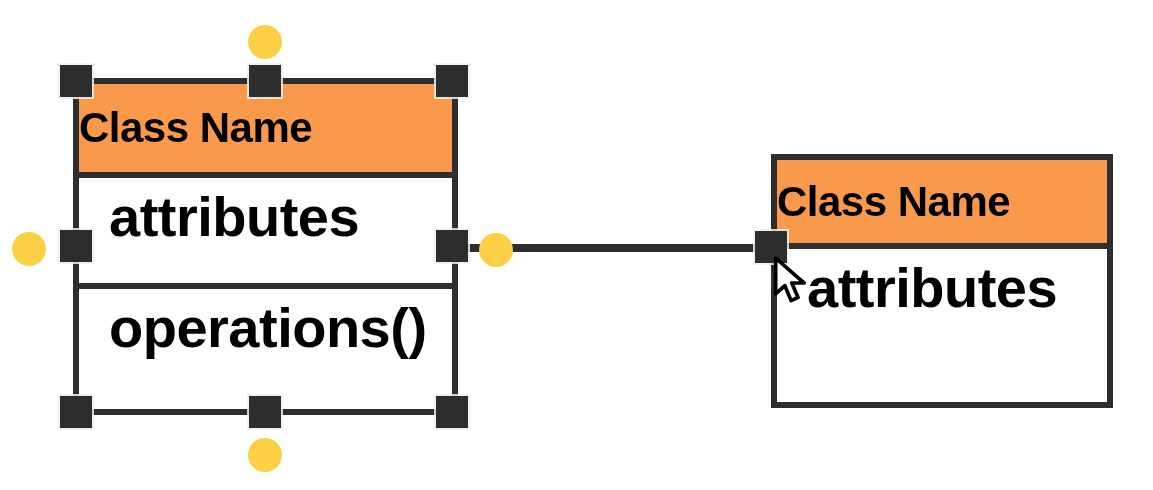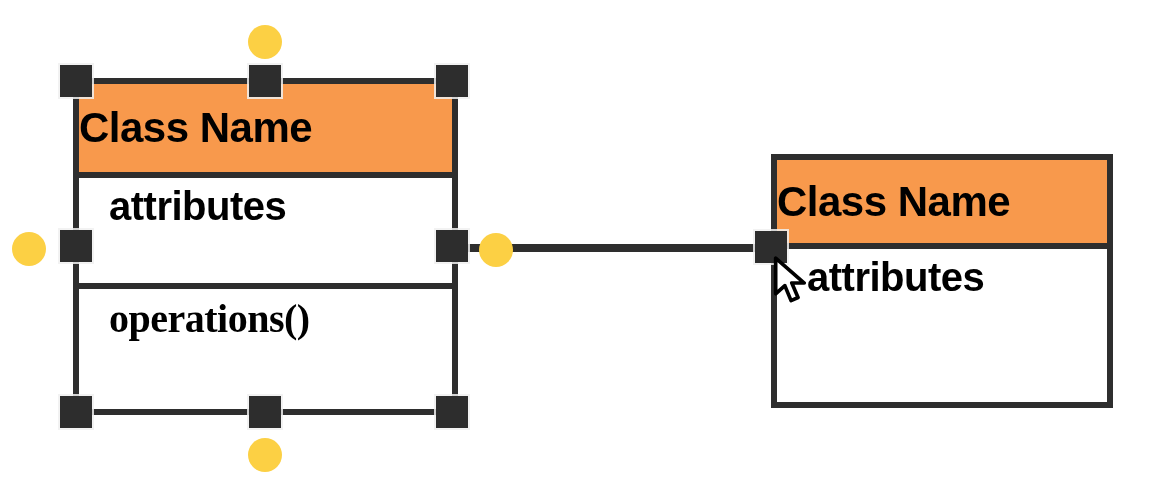--- a/index.html
+++ b/index.html
@@ -38,28 +38,28 @@
     align-items:center;
     justify-content:flex-start;
     font-size:42px;
     font-weight:700;
     color:var(--text-color);
     letter-spacing:-0.5px;
   }
   .left .class-header{ height:94px; }
   .right .class-header{ height:89px; }
   .class-section{
-    font-size:40px;
+    font-size:56px;
     font-weight:700;
     color:var(--text-color);
     padding:6px 0 0 30px;
     letter-spacing:-0.5px;
   }
   .left .section-attributes{ height:111px; border-bottom:6px solid var(--stroke); }
-  .left .section-operations{ height:88px;font-family:Liberation Serif, serif; }
+  .left .section-operations{ height:88px; }
   .right .section-attributes{ height:153px; }
 
   .connector{
     position:absolute;
     left:452px; top:244px;
     width:319px; height:8px;
     background:var(--stroke);
     z-index:3;
   }
   .handle{

